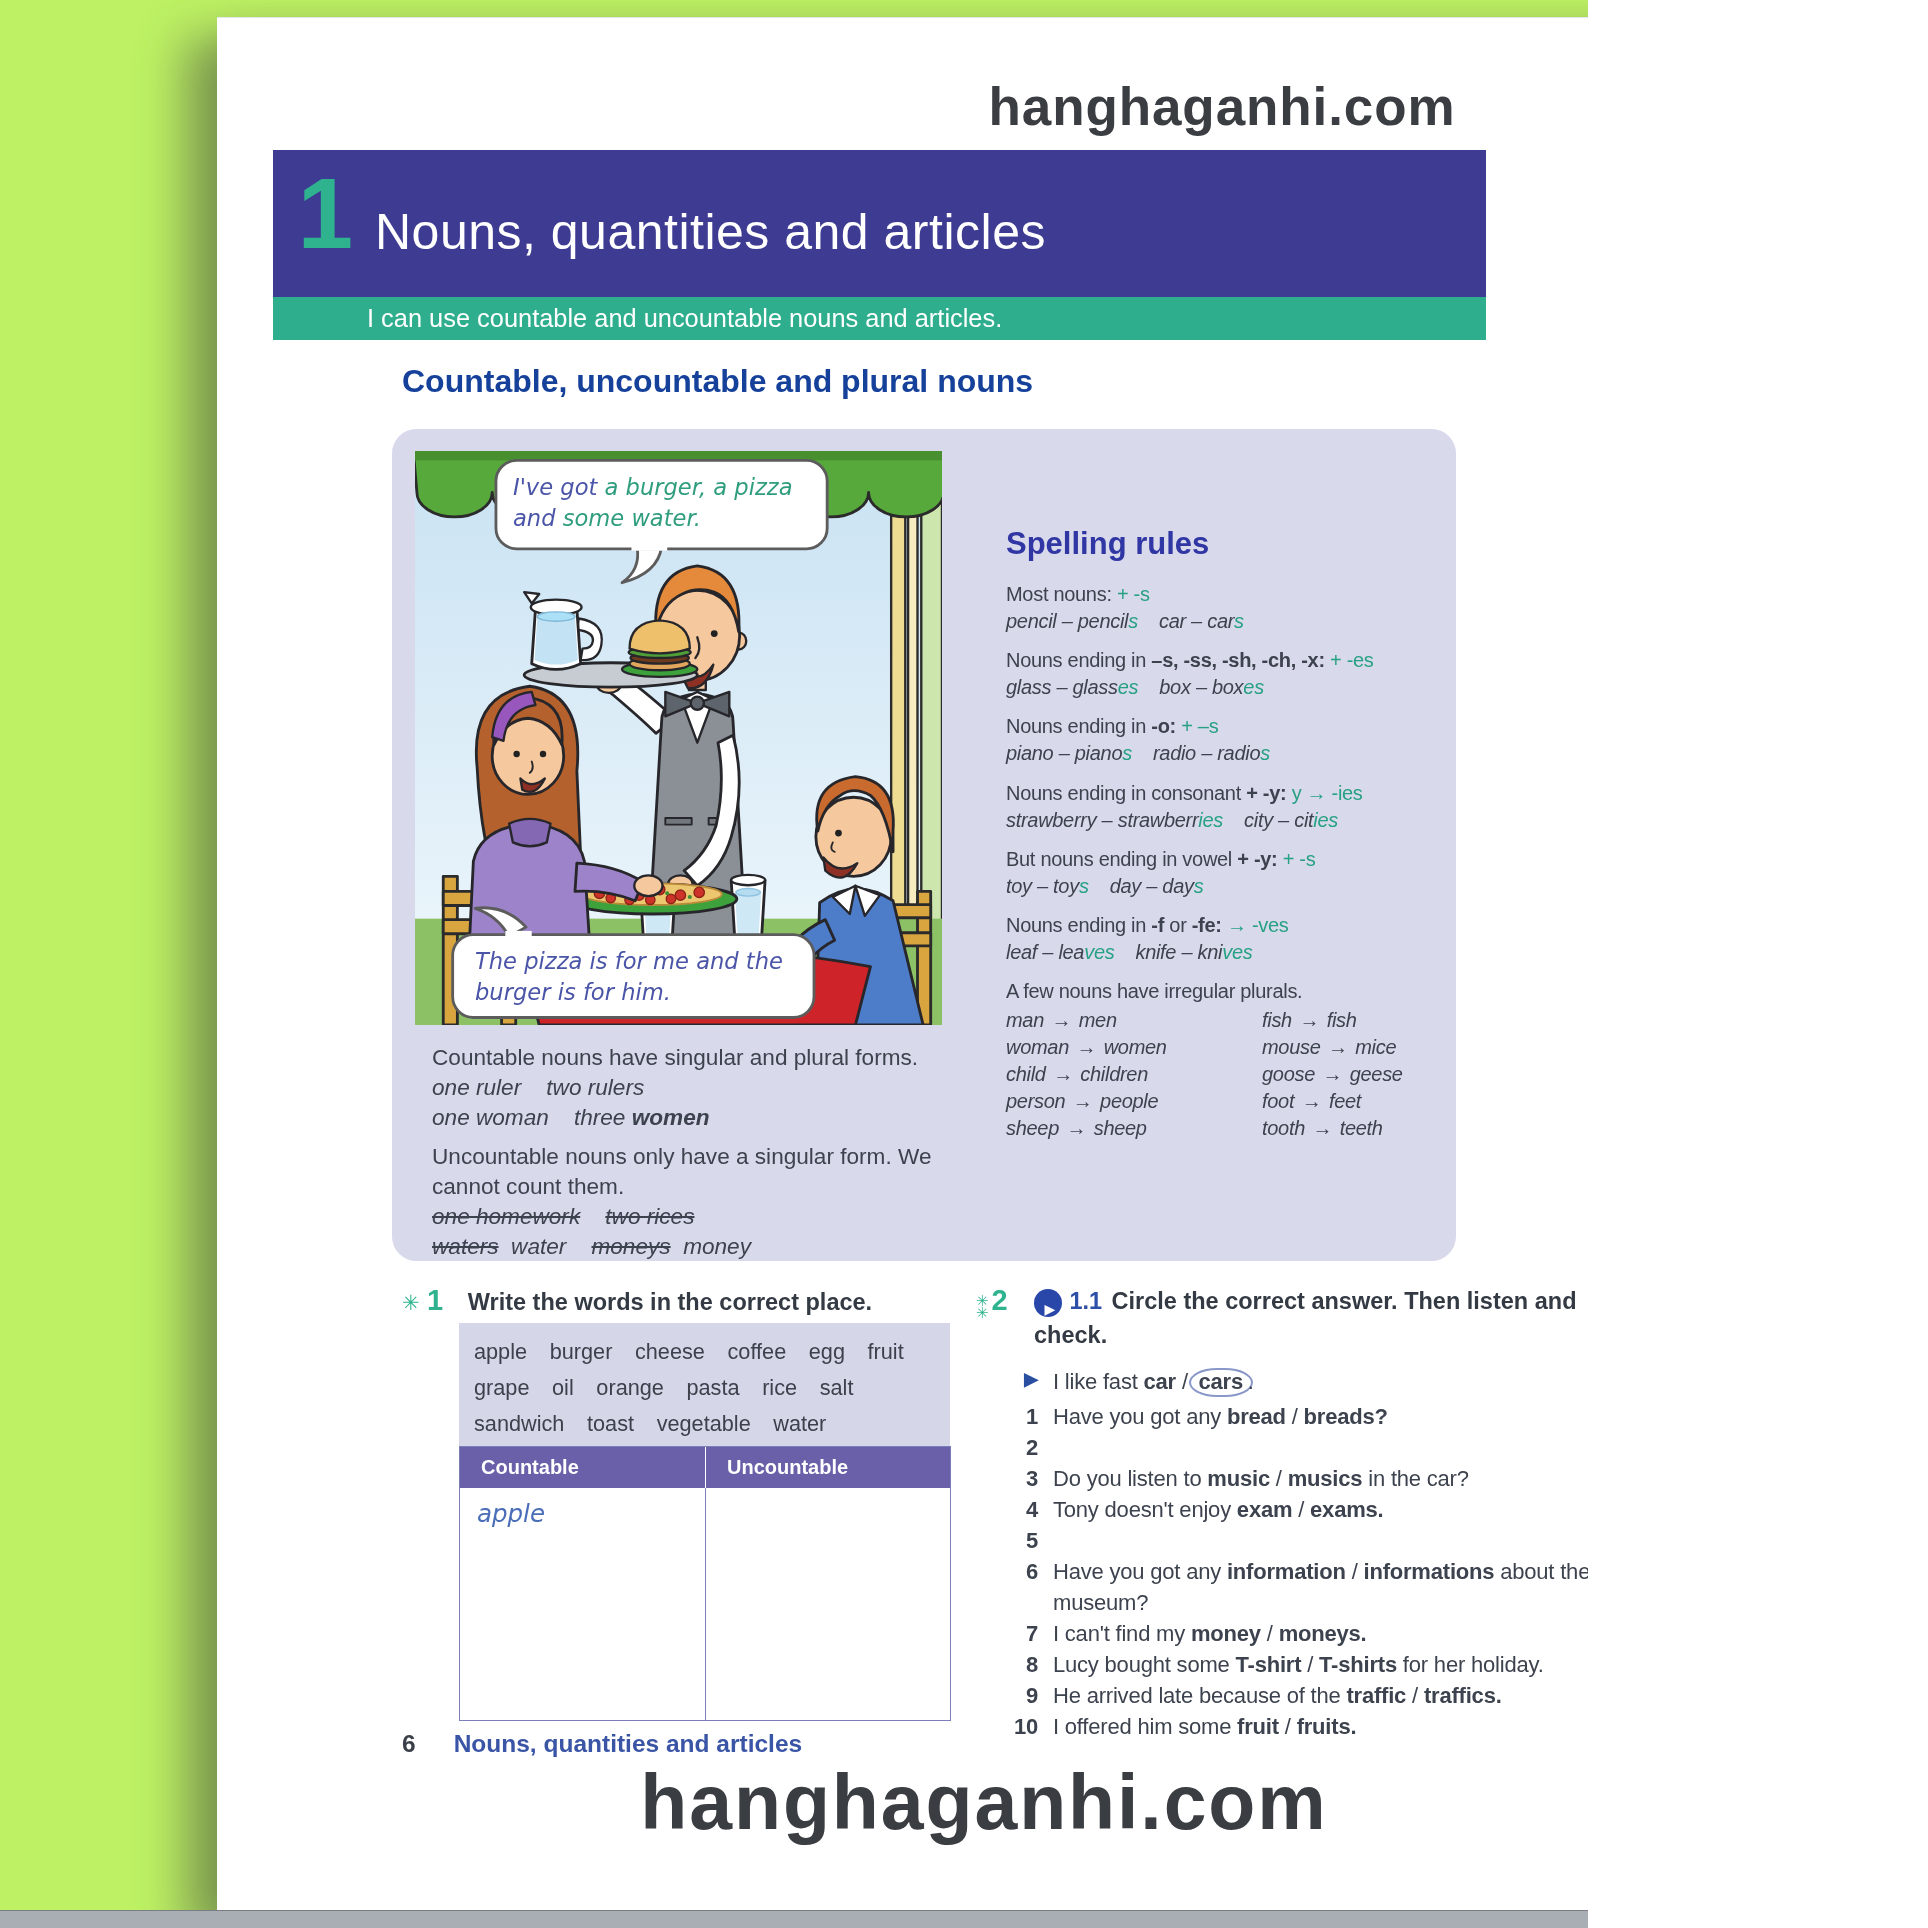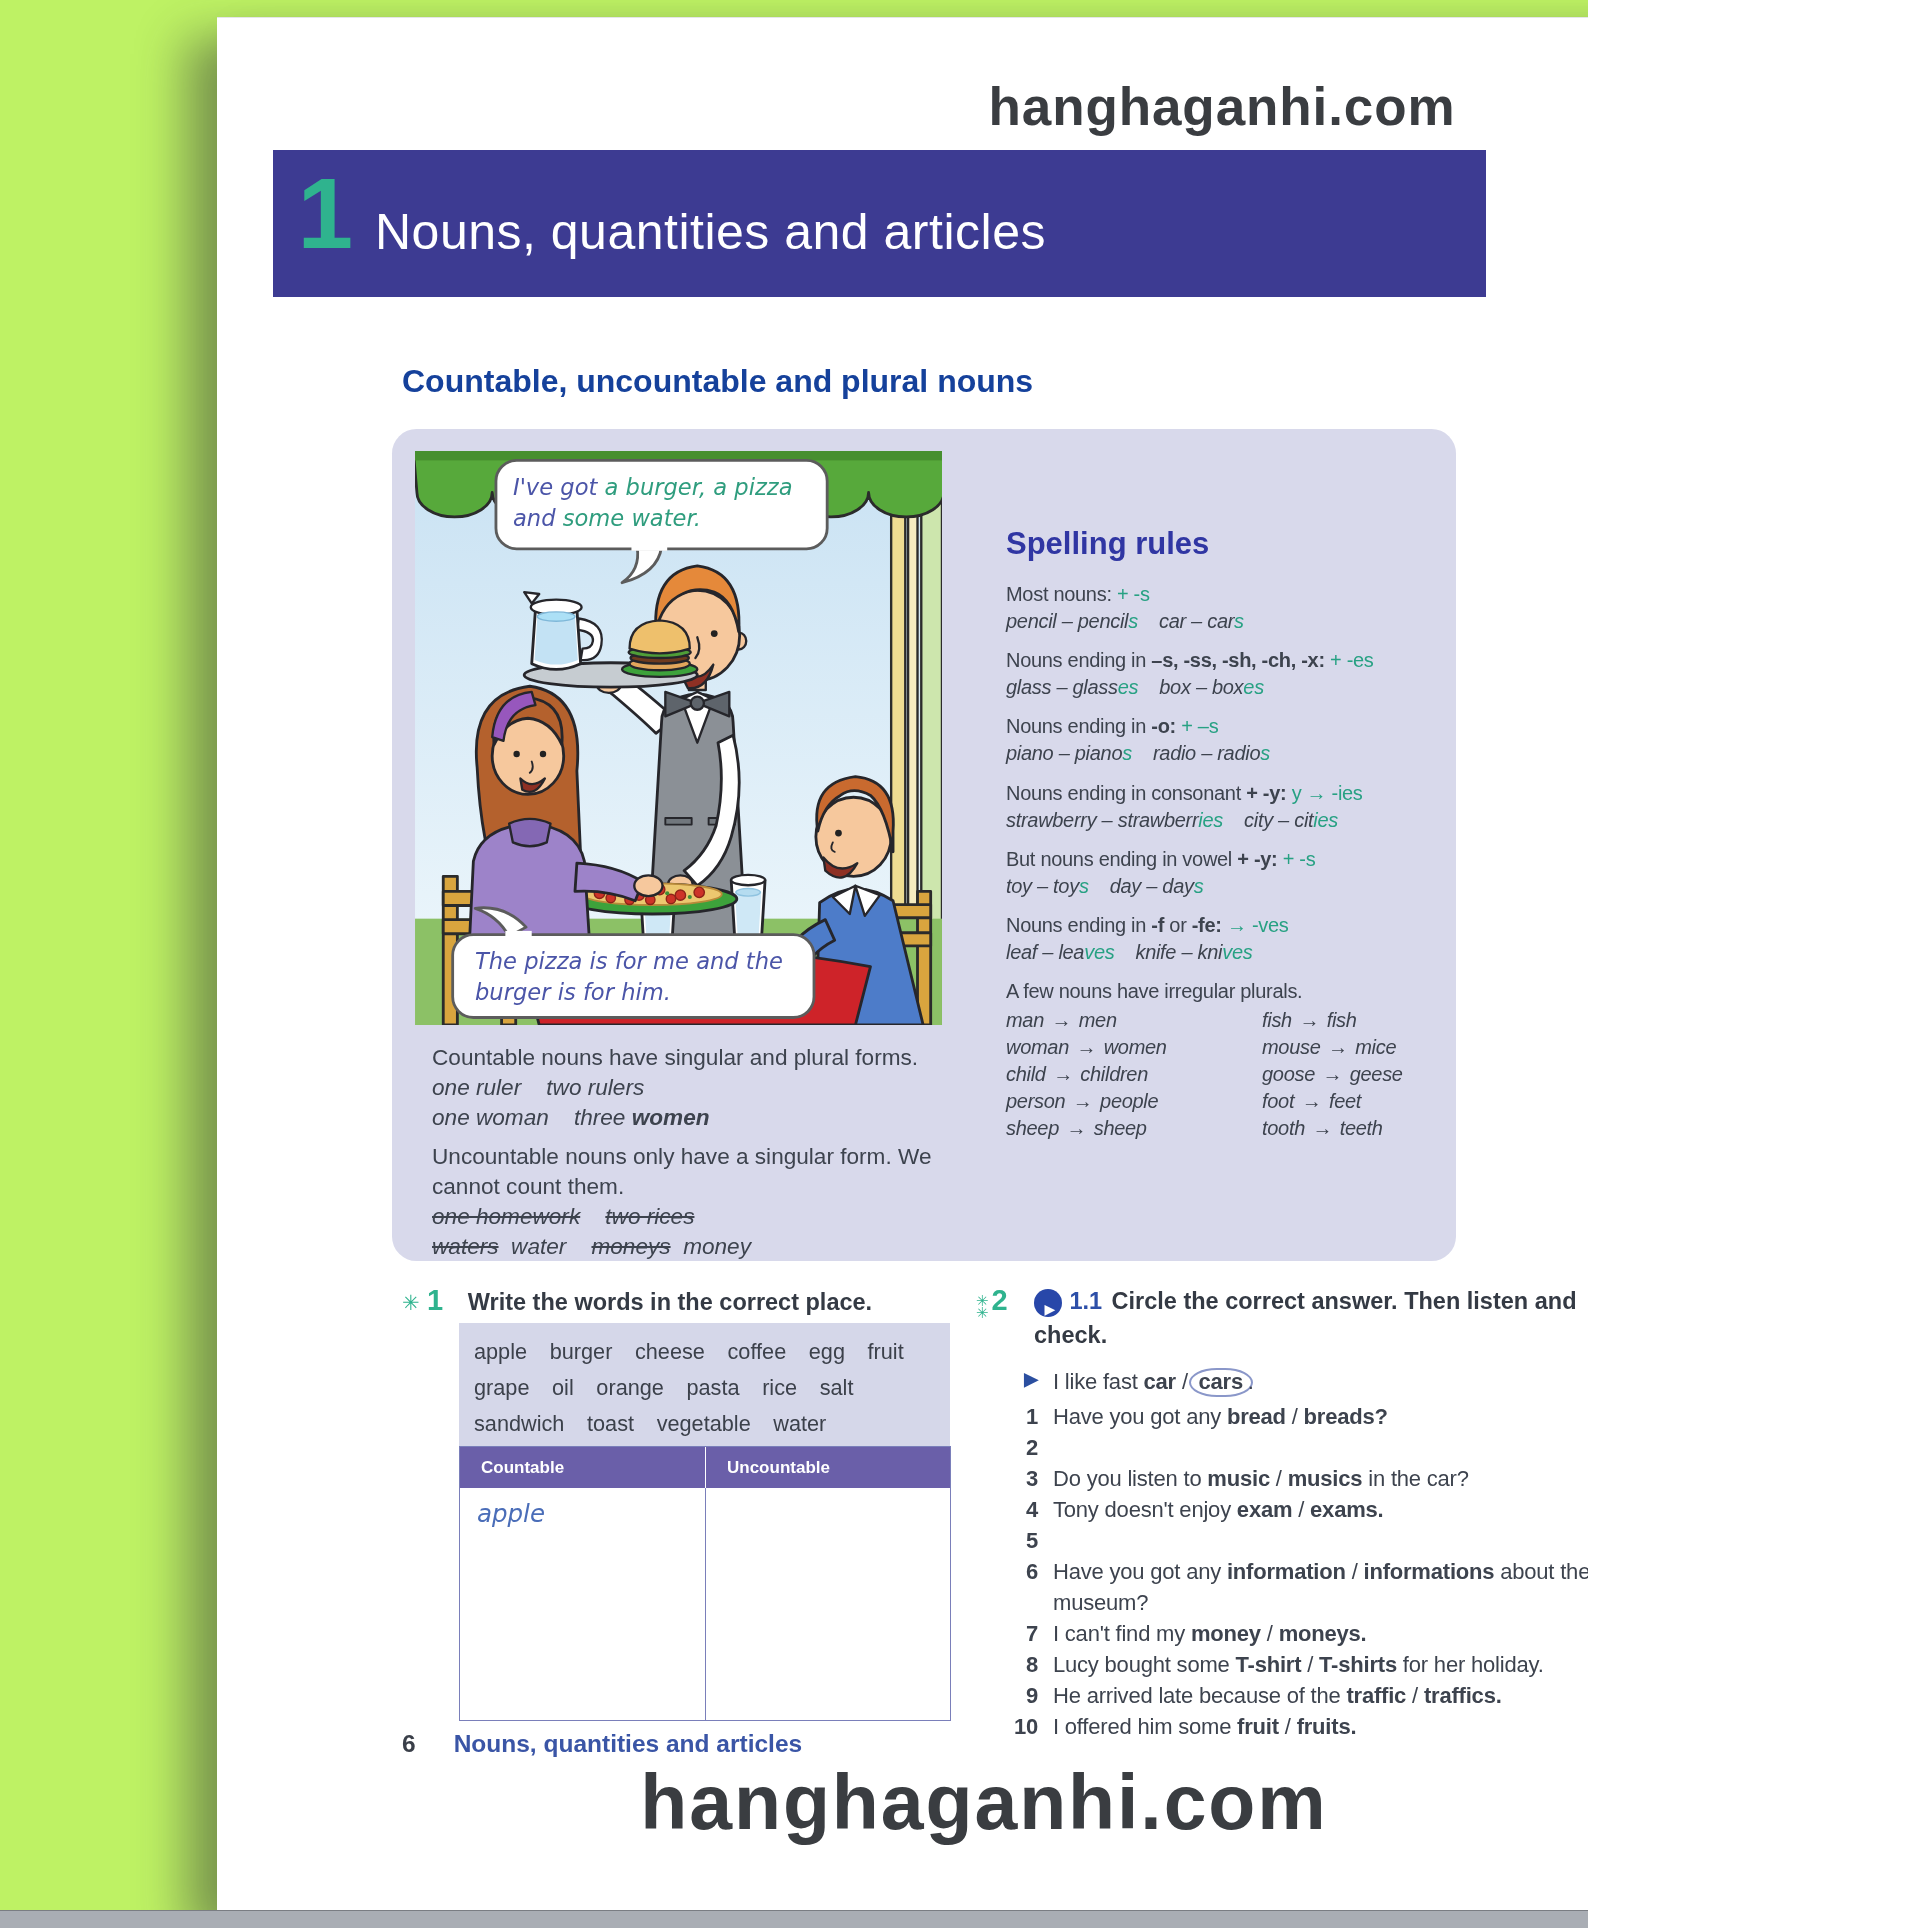--- a/index.html
+++ b/index.html
@@ -54,21 +54,21 @@
   .exnum{color:#2fb38e;font-size:29px;font-weight:700;flex:none;}
   .ex1head .exnum{margin-right:24.5px;}
   .instr{font-size:23.5px;font-weight:700;color:#343a44;line-height:32px;}
 
   .wordbox{position:absolute;left:242px;top:1305px;width:461px;background:#d5d7e9;padding:11.3px 15px;}
   .wb-row{display:flex;gap:22.6px;line-height:36px;}
   .wb-word{font-size:21.7px;color:#3c414b;}
 
   .xtable{position:absolute;left:242px;top:1428px;width:490px;border:1.9px solid #7a7fba;background:#ffffff;}
   .xt-head{display:flex;background:#6a5fa9;height:41px;}
-  .xt-hc{width:50%;color:#ffffff;font-weight:700;font-size:17px;line-height:41px;padding-left:21px;box-sizing:border-box;}
+  .xt-hc{width:50%;color:#ffffff;font-weight:700;font-size:20px;line-height:41px;padding-left:21px;box-sizing:border-box;}
   .xt-hc2{border-left:1.9px solid #ffffff;}
   .xt-body{display:flex;height:232px;}
   .xt-cell{width:50%;box-sizing:border-box;}
   .xt-cell2{border-left:1.9px solid #7a7fba;}
   .handwrite{font-family:"DejaVu Sans",sans-serif;font-style:italic;color:#4a6db8;font-size:24.5px;padding:11.3px 0 0 17px;}
 
   .footer{position:absolute;left:185px;top:1712px;display:flex;align-items:baseline;font-size:24.5px;}
   .fnum{font-weight:700;color:#3a3f49;margin-right:38px;}
   .flabel{color:#3a55a6;font-weight:700;}
 
@@ -93,20 +93,21 @@
 
 <div class="canvas">
   <div class="page">
 
     <div class="wm wm-top">hanghaganhi.com</div>
 
     <div class="banner">
       <div class="banner-num">1</div>
       <div class="banner-title">Nouns, quantities and articles</div>
     </div>
+    <div class="objective">I can use countable and uncountable nouns and articles.</div>
 
     <h2 class="heading">Countable, uncountable and plural nouns</h2>
 
     <div class="panel"></div>
 
     <div class="illus">
       <svg width="527" height="574" viewBox="0 0 560 610">
         <defs>
           <linearGradient id="sky" x1="0" y1="0" x2="0" y2="1">
             <stop offset="0" stop-color="#c9e2f3"></stop>

